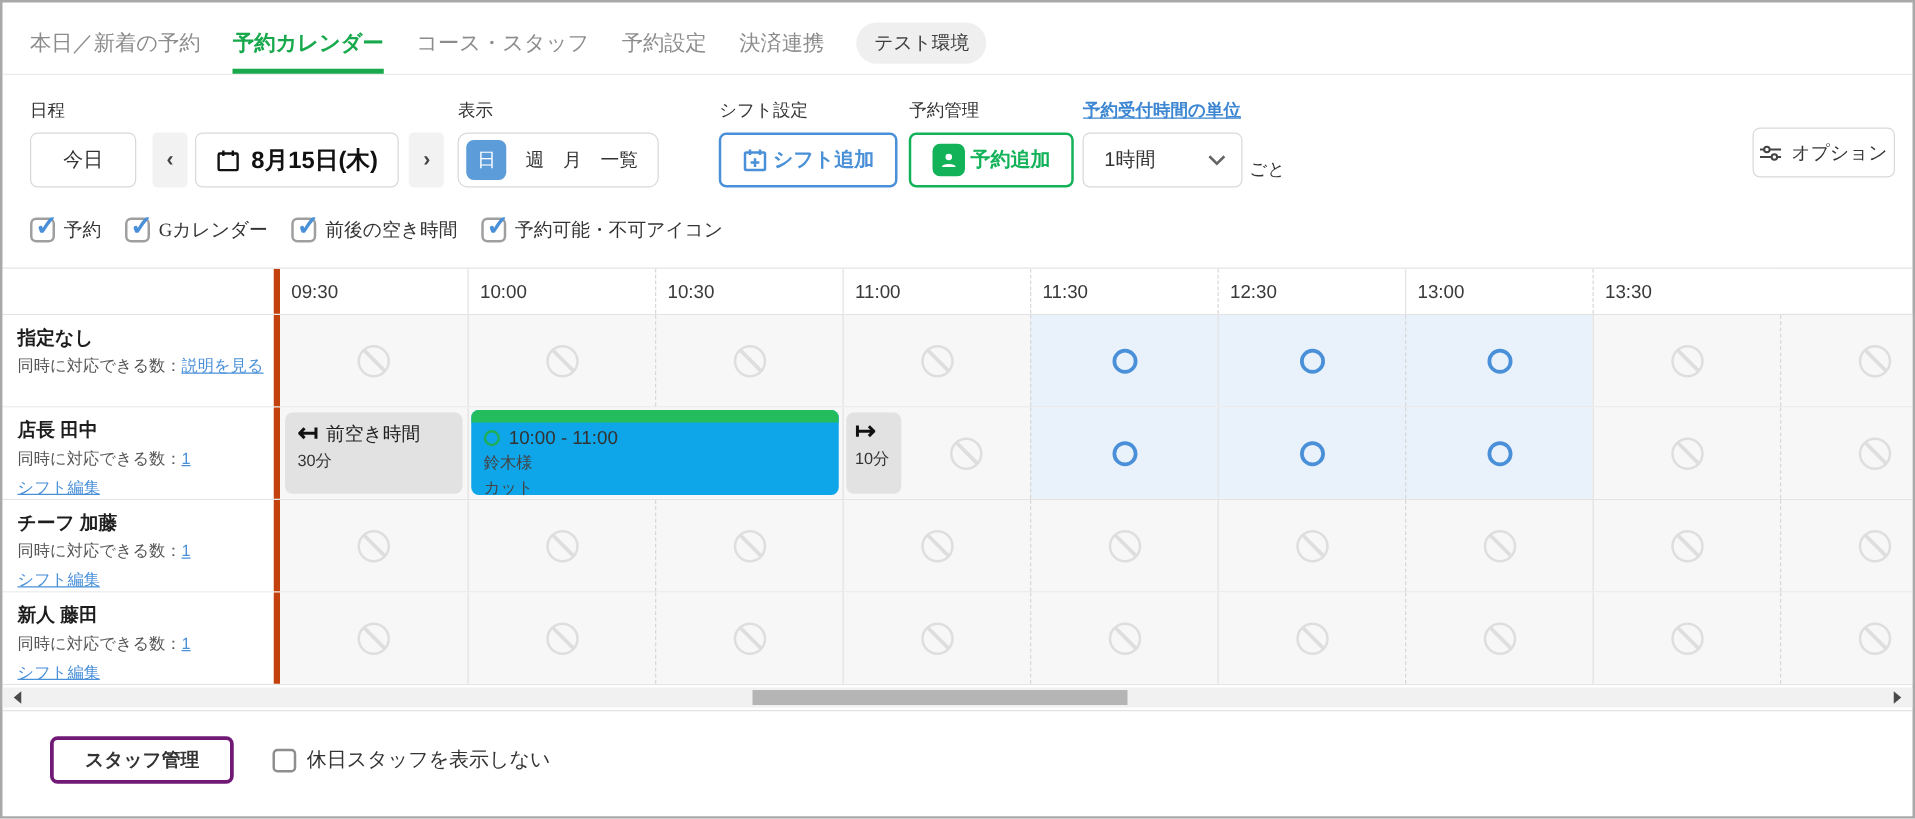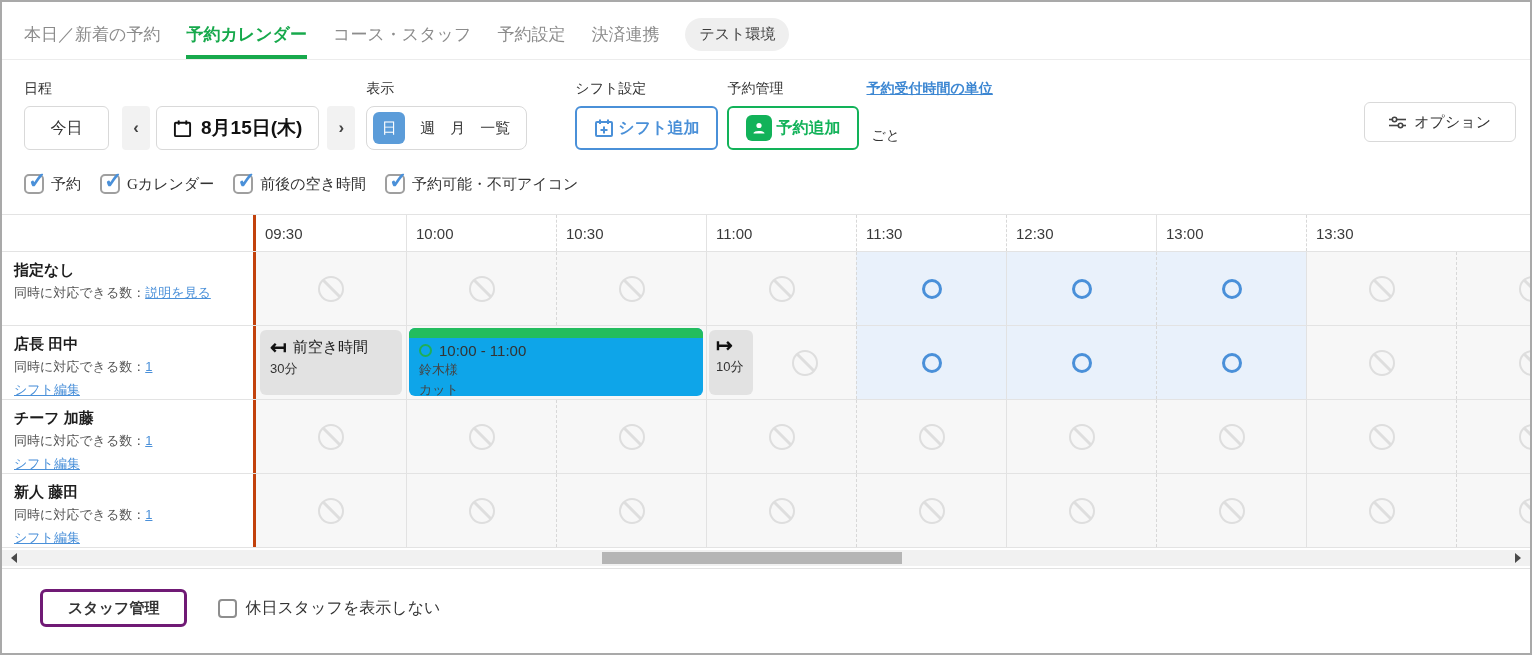--- a/index.html
+++ b/index.html
@@ -23,34 +23,34 @@
   .view-box { display:flex; align-items:center; gap:15px; border:1px solid #d9d9d9; border-radius:8px; height:44px; padding:0 16px 0 6px; }
   .view-day { width:32px; height:32px; background:#5b9cd9; color:#fff; border-radius:6px; display:flex; align-items:center; justify-content:center; font-size:15px; cursor:pointer; }
   .view-opt { font-size:15px; color:#333; cursor:pointer; white-space:nowrap; }
   .btn-outline { height:44px; border-radius:6px; background:#fff; display:flex; align-items:center; gap:4px; padding:0 17px; font-size:16px; font-weight:bold; cursor:pointer; white-space:nowrap; }
   .btn-shift { border:2px solid #4a90d8; color:#4a90d8; }
   .btn-booking { border:2px solid #12b259; color:#12b259; }
   .person-ic { width:26px; height:26px; background:#12b259; border-radius:6px; display:flex; align-items:center; justify-content:center; }
   .unit-link { font-size:14px; color:#3d87d2; font-weight:bold; text-decoration:underline; height:18px; margin-bottom:8px; cursor:pointer; white-space:nowrap; }
   .select { width:128px; height:44px; border:1px solid #d9d9d9; border-radius:6px; display:flex; align-items:center; justify-content:space-between; padding:0 12px 0 16px; font-size:16px; color:#333; cursor:pointer; }
   .goto-suffix { font-size:14px; color:#333; align-self:flex-end; margin:0 0 5px 5px; }
-  .btn-options { margin-left:auto; margin-top:22px; height:40px; border:1px solid #d9d9d9; border-radius:6px; background:#fff; display:flex; align-items:center; gap:8px; padding:0 24px; font-size:15px; color:#333; cursor:pointer; white-space:nowrap; }
+  .btn-options { margin-left:auto; margin-top:22px; height:40px; border:1px solid #d9d9d9; border-radius:6px; background:#fff; display:flex; align-items:center; gap:8px; padding:0 5px; font-size:15px; color:#333; cursor:pointer; white-space:nowrap; }
 
   
   .filters { display:flex; align-items:center; gap:19px; padding:24px 0 0 22px; }
   .filter { display:flex; align-items:center; gap:7px; cursor:pointer;font-family:Liberation Serif, serif; }
   .cb { width:20px; height:20px; border:2px solid #9f9f9f; border-radius:5px; background:#fff; position:relative; flex-shrink:0; }
   .cb.checked::after { content:"✓"; position:absolute; left:2px; top:-8px; color:#4a90d9; font-size:22px; font-weight:bold; }
   .filter-label { font-size:15px; color:#333; white-space:nowrap; }
 
   
   .cal { margin-top:20px; width:1528px; overflow:hidden; border-top:1px solid #e3e3e3; }
   .cal-row { display:flex; width:1572px; height:74px; border-bottom:1px solid #e3e3e3; }
   .cal-row.head { height:37px; }
-  .row-label { width:254px; flex-shrink:0; border-right:3px solid #c2410c; background:#fff; padding:9px 12px; }
+  .row-label { width:222px; flex-shrink:0; border-right:5px solid #c2410c; background:#fff; padding:9px 12px; }
   .cal-row.head .row-label { padding:0; }
   .time-cell { width:150px; flex-shrink:0; background:#fff; display:flex; align-items:center; padding-left:9px; font-size:15px; color:#3a3a3a; }
   .staff-name { font-size:15px; font-weight:bold; color:#1d1d1d; margin-bottom:4px; white-space:nowrap; }
   .cap-line { font-size:13px; color:#555; white-space:nowrap; }
   .lnk { color:#4a90d9; text-decoration:underline; cursor:pointer; }
   .shift-link { display:inline-block; font-size:13px; margin-top:5px; }
   .cell { width:150px; flex-shrink:0; height:100%; background:#f7f7f7; display:flex; align-items:center; justify-content:center; cursor:pointer; }
   .cell.avail { background:#e9f1fb; }
   .bl-solid { border-left:1px solid #e2e2e2; }
   .bl-dashed { border-left:1px dashed #d8d8d8; }
@@ -156,20 +156,28 @@
               </svg>
           </span>
           <span>予約追加</span>
         </div>
       </div>
     </div>
 
     <div class="tgroup" style="margin-left:7px;">
       <div class="unit-link">予約受付時間の単位</div>
       <div class="controls">
+        <div class="select">
+          <span>1時間</span>
+          <span style="display:flex;">
+            <svg width="15" height="10" viewBox="0 0 15 10" fill="none" stroke="#666" stroke-width="2">
+                <polyline points="1.5,2 7.5,8 13.5,2"></polyline>
+              </svg>
+          </span>
+        </div>
         <div class="goto-suffix">ごと</div>
       </div>
     </div>
 
     <div class="btn-options">
       <span style="display:flex;">
         <svg width="17" height="15" viewBox="0 0 17 15" fill="none" stroke="#444" stroke-width="1.6">
             <line x1="0" y1="4.5" x2="17" y2="4.5"></line>
             <line x1="0" y1="10.5" x2="17" y2="10.5"></line>
             <circle cx="5.5" cy="4.5" r="2.2" fill="#fff"></circle>

